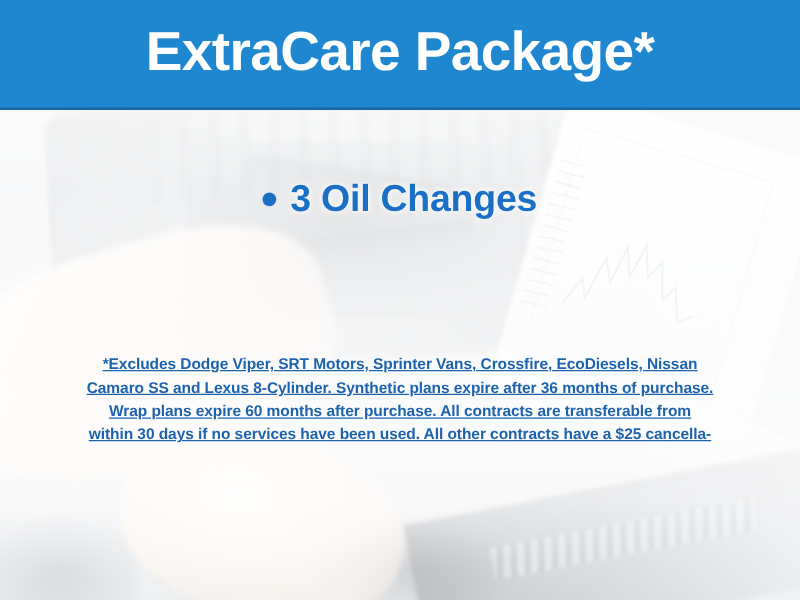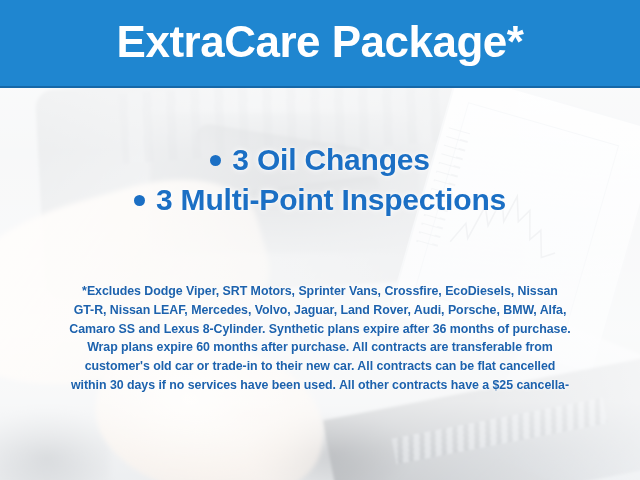--- a/index.html
+++ b/index.html
@@ -236,21 +236,21 @@
     color: #1d62ad;
     font-family: "Liberation Sans", sans-serif;
     font-size: 12.4px;
     font-weight: bold;
     line-height: 18.8px;
     letter-spacing: -0.05px;
     text-shadow:
        0 0 2px rgba(255,255,255,0.98),
        0 0 5px rgba(255,255,255,0.9);
   }
-  .disclaimer-line { display: block; white-space: nowrap; }
+  .disclaimer-line { display: block; white-space: nowrap; text-decoration: underline; }
   .disclaimer-line.last { white-space: normal; }
 </style>
 </head>
 <body>
 
 <div class="promo-banner-root">
 
   <div class="photo-layer">
     <div class="photo-el ph-engine"></div>
     <div class="photo-el ph-slats"></div>
@@ -277,28 +277,23 @@
   <div class="header-banner">
     <div class="header-title">ExtraCare Package*</div>
   </div>
 
   <div class="content-layer">
 
     <div class="benefits-list">
       <div class="benefit-item">
         <span class="benefit-bullet"></span><span>3 Oil Changes</span>
       </div>
-      <div class="benefit-item">
-        <span class="benefit-bullet"></span><span>3 Multi-Point Inspections</span>
-      </div>
     </div>
 
     <div class="disclaimer">
       <span class="disclaimer-line">*Excludes Dodge Viper, SRT Motors, Sprinter Vans, Crossfire, EcoDiesels, Nissan</span>
-      <span class="disclaimer-line">GT-R, Nissan LEAF, Mercedes, Volvo, Jaguar, Land Rover, Audi, Porsche, BMW, Alfa,</span>
       <span class="disclaimer-line">Camaro SS and Lexus 8-Cylinder. Synthetic plans expire after 36 months of purchase.</span>
       <span class="disclaimer-line">Wrap plans expire 60 months after purchase. All contracts are transferable from</span>
-      <span class="disclaimer-line">customer's old car or trade-in to their new car. All contracts can be flat cancelled</span>
       <span class="disclaimer-line">within 30 days if no services have been used. All other contracts have a $25 cancella-</span>
     </div>
 
   </div>
 </div>
 
 </body></html>

